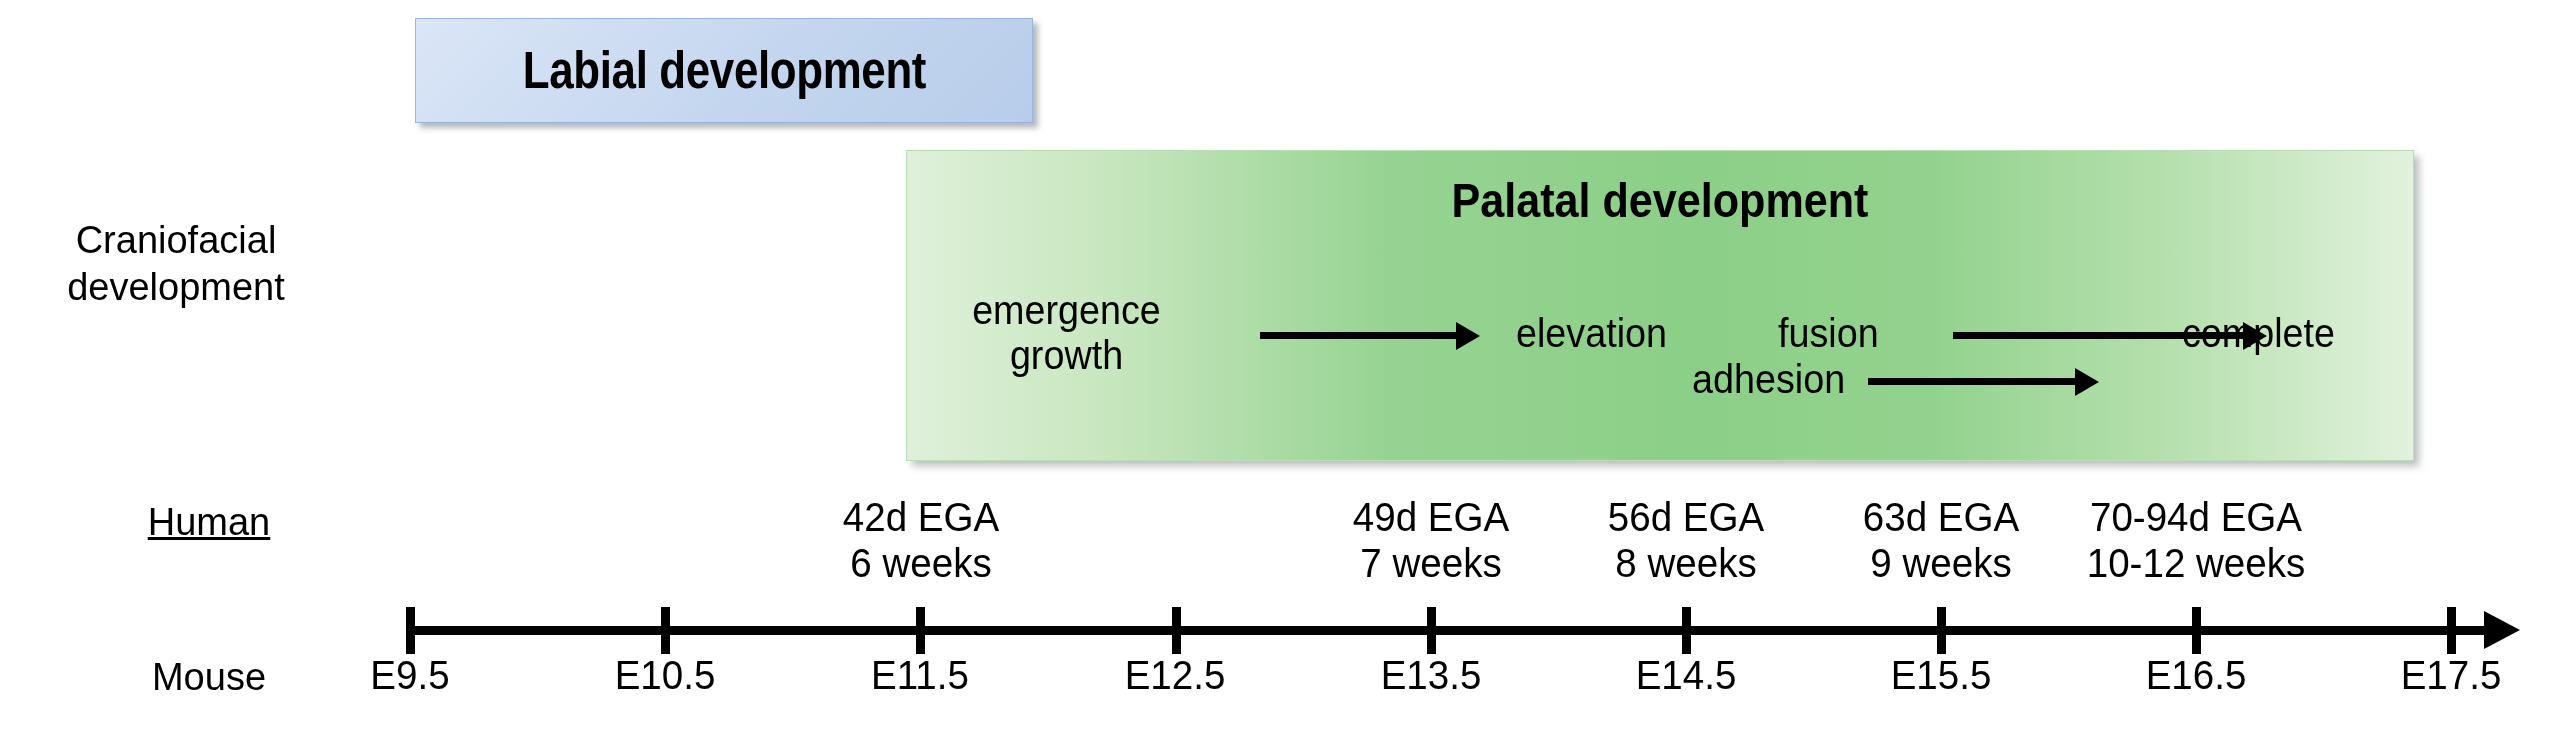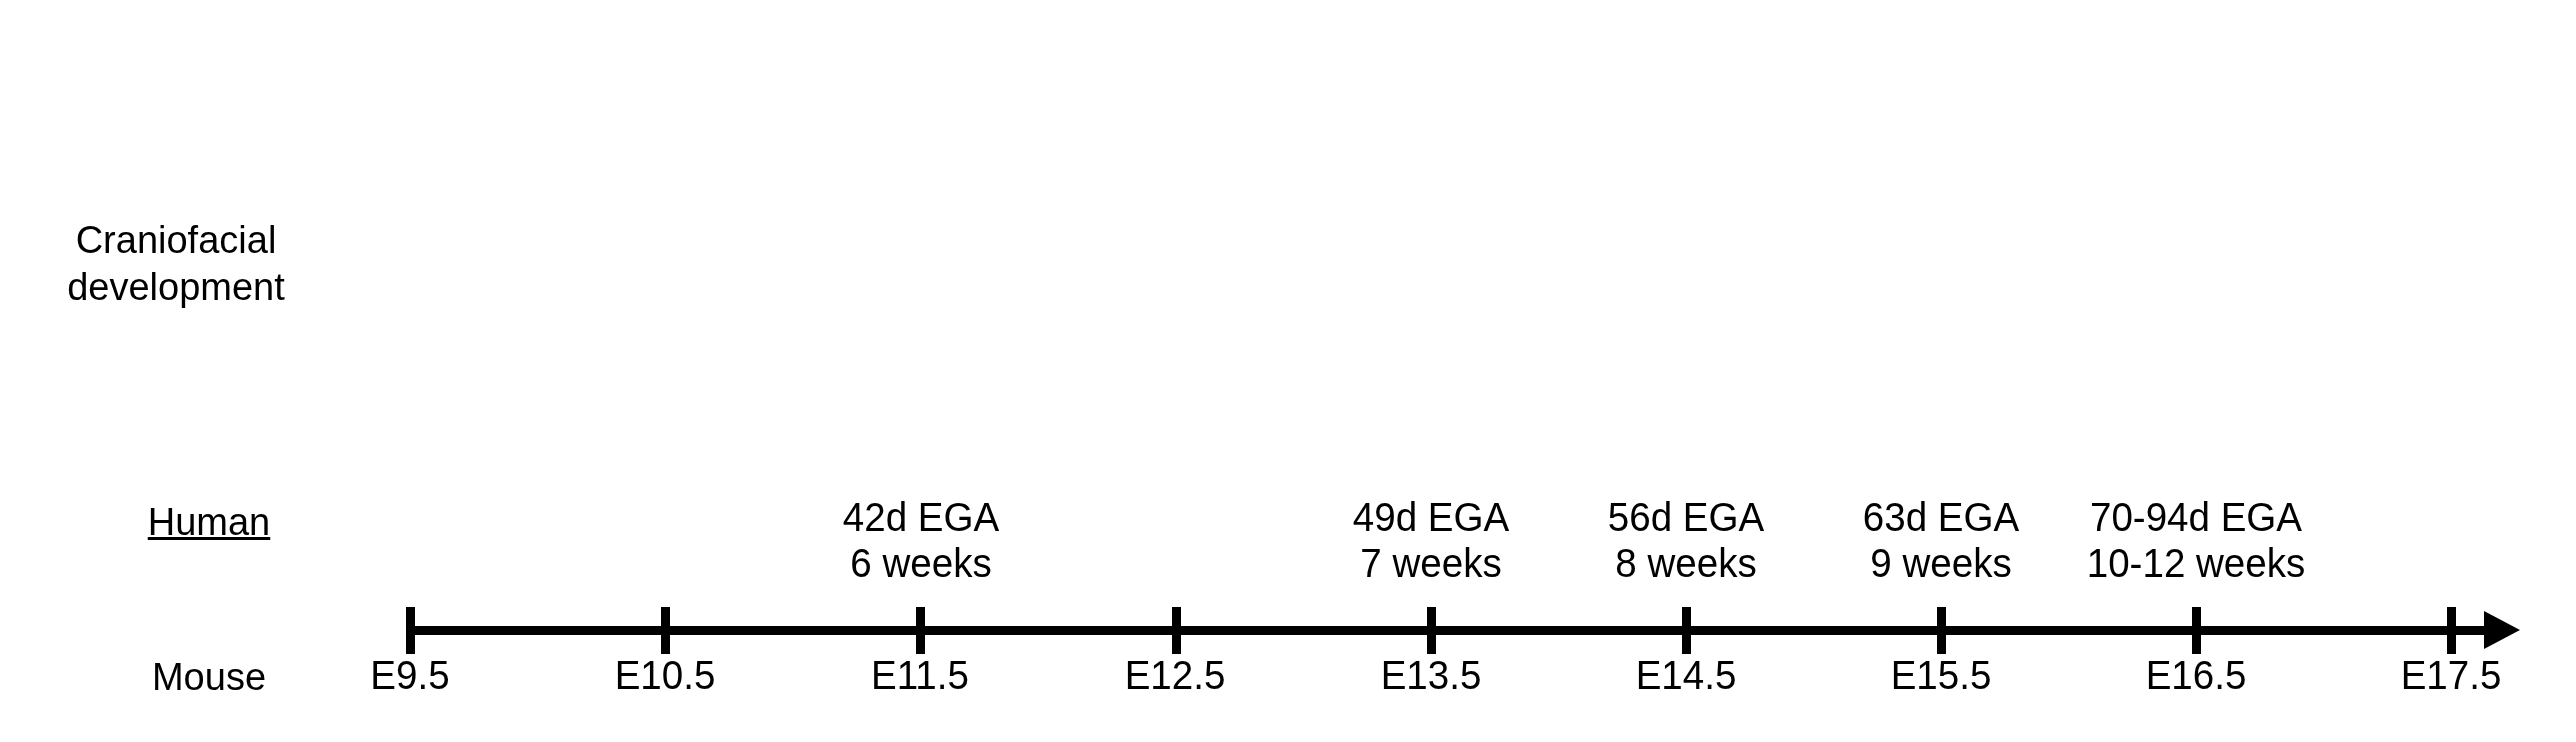--- a/index.html
+++ b/index.html
@@ -115,21 +115,48 @@
 
 <div class="stage">
 
   <div class="rowlabel" id="craniofacial-label">Craniofacial
 development</div>
 
   <div class="rowlabel" id="human-label">Human</div>
 
   <div class="rowlabel" id="mouse-label">Mouse</div>
 
+  <div id="labial-box">
+    <span class="boxtitle">Labial development</span>
+  </div>
 
+  <div id="palatal-box">
+
+    <div id="palatal-title">Palatal development</div>
+
+    <div class="stagetext" id="stage-emergence">emergence
+growth</div>
+
+    <div class="arrowline" id="arrow1-line"></div>
+    <div class="arrowhead" id="arrow1-head"></div>
+
+    <div class="stagetext" id="stage-elevation">elevation</div>
+
+    <div class="stagetext" id="stage-fusion">fusion</div>
+
+    <div class="arrowline" id="arrow2-line"></div>
+    <div class="arrowhead" id="arrow2-head"></div>
+
+    <div class="stagetext" id="stage-adhesion">adhesion</div>
+
+    <div class="arrowline" id="arrow3-line"></div>
+    <div class="arrowhead" id="arrow3-head"></div>
+
+    <div class="stagetext" id="stage-complete">complete</div>
+  </div>
 
   <div id="ega-layer">
       <div class="ega" style="left: 782px; top: 494px; width: 278px; white-space: pre-line;">42d EGA
 6 weeks</div>
       <div class="ega" style="left: 1292px; top: 494px; width: 278px; white-space: pre-line;">49d EGA
 7 weeks</div>
       <div class="ega" style="left: 1547px; top: 494px; width: 278px; white-space: pre-line;">56d EGA
 8 weeks</div>
       <div class="ega" style="left: 1802px; top: 494px; width: 278px; white-space: pre-line;">63d EGA
 9 weeks</div>

